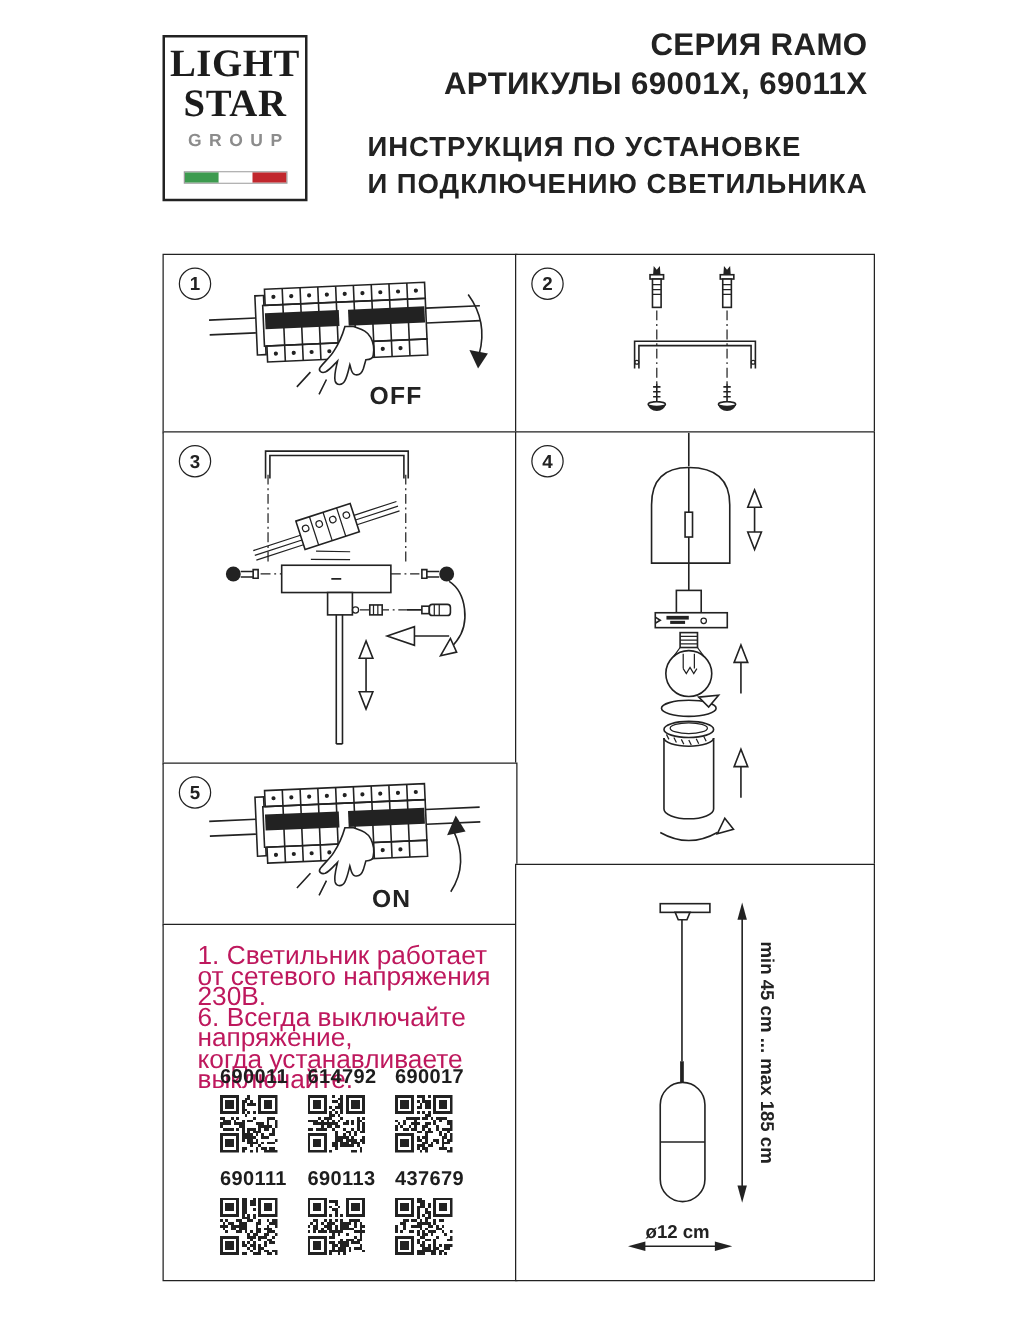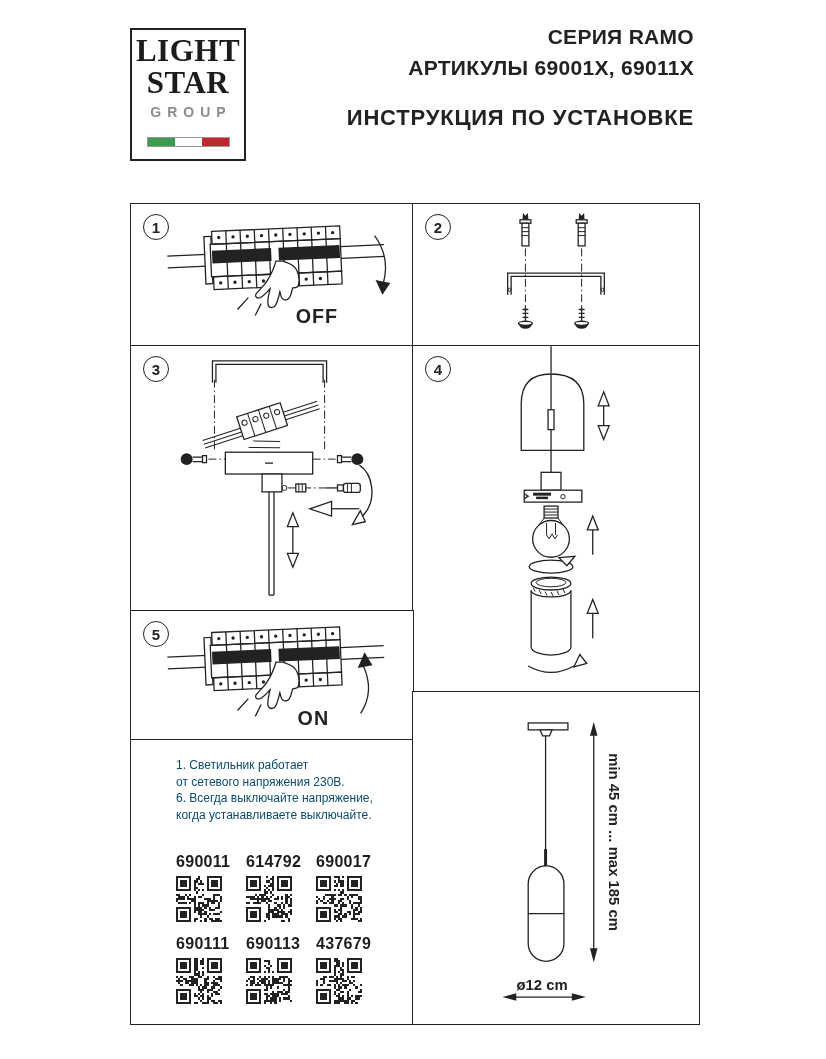--- a/index.html
+++ b/index.html
@@ -10,38 +10,38 @@
             border:2px solid #222;box-sizing:border-box;text-align:center;background:#fff;}
   .logo-word{font-family:"Liberation Serif",serif;font-weight:bold;font-size:31px;
              line-height:32px;letter-spacing:.5px;color:#1c1c1c;}
   .logo-word.first{margin-top:5px;}
   .logo-group{color:#8c8c8c;font-size:14px;font-weight:bold;letter-spacing:6px;text-indent:6px;
               margin-top:5px;}
   .logo-flag{position:absolute;left:15px;bottom:12px;width:81px;height:8px;border:1px solid #9a9a9a;
              display:flex;}
   .logo-flag span{flex:1;}
   .hdr-series{position:absolute;right:126px;top:21px;text-align:right;font-weight:bold;
-              font-size:21px;line-height:31px;letter-spacing:.3px;}
+              font-size:25px;line-height:31px;letter-spacing:.3px;}
   .hdr-title{position:absolute;right:126px;top:103px;text-align:left;font-weight:bold;
              font-size:22px;line-height:29px;letter-spacing:.8px;}
   
   .panel{position:absolute;border:1.6px solid #222;box-sizing:border-box;background:#fff;}
   .step-circle{position:absolute;left:12px;top:10px;width:24px;height:24px;border:1.5px solid #222;
                border-radius:50%;display:flex;align-items:center;justify-content:center;
                font-weight:bold;font-size:15px;background:#fff;z-index:2;}
   svg.draw{position:absolute;left:0;top:0;width:100%;height:100%;}
   .ln{stroke:#222;fill:none;stroke-width:1.3;}
   .thin{stroke:#222;fill:none;stroke-width:1;}
   .wfill{fill:#fff;stroke:#222;stroke-width:1.3;}
   .blk{fill:#222;stroke:none;}
   .dashdot{stroke:#222;fill:none;stroke-width:1;stroke-dasharray:8 3 1.5 3;}
   .svgtxt{font-family:"Liberation Sans",sans-serif;font-weight:600;font-size:20px;fill:#222;stroke:none;letter-spacing:1px;}
   .dim{font-family:"Liberation Sans",sans-serif;font-weight:bold;font-size:15px;fill:#222;stroke:none;}
   
-  .notes-text{position:absolute;left:45px;top:17px;font-size:12px;line-height:16.5px;color:#0c4a6e;}
+  .notes-text{position:absolute;left:27px;top:17px;font-size:21px;line-height:16.5px;color:#be185d;}
   .qr-grid{position:absolute;left:45px;top:113px;display:grid;
            grid-template-columns:repeat(3,46px);column-gap:24px;row-gap:13px;}
   .qr-cell{width:46px;}
   .qr-label{font-weight:bold;font-size:16px;letter-spacing:.3px;text-align:center;margin-bottom:5px;color:#1d1d1d;}
   .qr-svg{display:block;width:46px;height:46px;shape-rendering:crispEdges;}
 </style>
 </head>
 <body>
 
 <div class="page">
@@ -56,20 +56,21 @@
       <span style="background:#c1272d"></span>
     </div>
   </div>
 
   <div class="hdr-series">
     <div>СЕРИЯ RAMO</div>
     <div>АРТИКУЛЫ 69001X, 69011X</div>
   </div>
   <div class="hdr-title">
     <div>ИНСТРУКЦИЯ ПО УСТАНОВКЕ</div>
+    <div>И ПОДКЛЮЧЕНИЮ СВЕТИЛЬНИКА</div>
   </div>
 
   <div class="panel" style="left:130px;top:203px;width:284px;height:144px">
     <div class="step-circle">1</div>
     <svg class="draw" viewBox="0 0 284 144">
       <g transform="rotate(-2.5 146 56)">
         <path class="ln" d="M36,48 h40 M36,60 h40 M212,46 h44 M212,58 h44"></path>
         <rect class="wfill" x="74" y="30" width="7" height="48"></rect>
         <rect class="wfill" x="80" y="38" width="132" height="33"></rect>
         <g class="ln">

